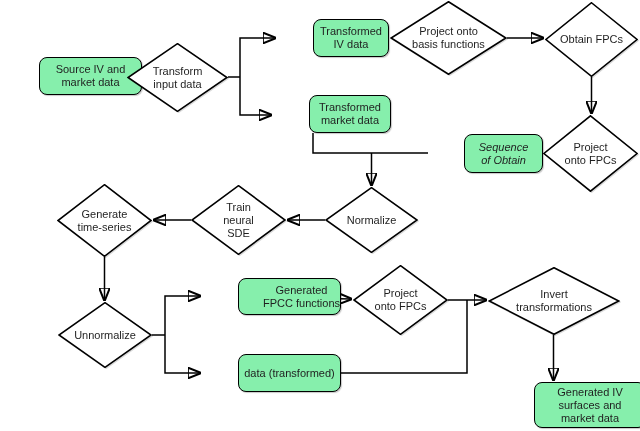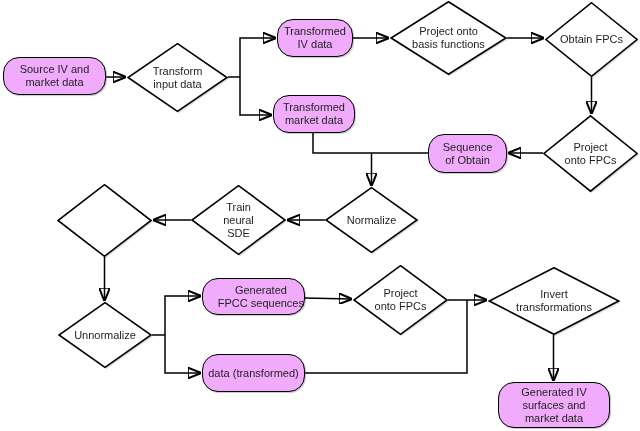--- a/index.html
+++ b/index.html
@@ -25,25 +25,26 @@
     position: absolute;
     display: flex;
     align-items: center;
     justify-content: center;
     text-align: center;
     color: #1f1f1f;
     font-size: 11px;
     line-height: 13px;
   }
   .node.rect {
-    background: #f0abfc;
+    background: #86efac;
     border: 1.6px solid #000000;
-    border-radius: 16px;
+    border-radius: 8px;
     box-shadow: 1px 1px 1px rgba(0,0,0,0.22);
     box-sizing: border-box;
+    margin-left: 36px;
   }
   .node.diamond .dshape {
     position: absolute;
     left: 0; top: 0;
     width: 100%; height: 100%;
     filter: drop-shadow(1px 1px 0.5px rgba(0,0,0,0.15));
   }
   .node.diamond .dshape polygon {
     fill: #ffffff;
     stroke: #000000;
@@ -100,31 +101,31 @@
     </div>
   </div>
 
   <div class="node rect" style="left:273px; top:95px; width:82px; height:38px;">
     <div class="lbl">
       <span>Transformed</span>
       <span>market data</span>
     </div>
   </div>
 
-  <div class="node rect" style="left:428px; top:134px; width:79px; height:39px;">
+  <div class="node rect" style="left:428px; top:134px; width:79px; height:39px;font-style:italic;">
     <div class="lbl">
       <span>Sequence</span>
       <span>of Obtain</span>
     </div>
   </div>
 
   <div class="node rect" style="left:202px; top:278px; width:103px; height:37px;justify-content:flex-end;">
     <div class="lbl">
       <span>Generated</span>
-      <span>FPCC sequences</span>
+      <span>FPCC functions</span>
     </div>
   </div>
 
   <div class="node rect" style="left:202px; top:354px; width:103px; height:38px;">
     <div class="lbl">
       <span>data (transformed)</span>
     </div>
   </div>
 
   <div class="node rect" style="left:498px; top:382px; width:112px; height:46px;">
@@ -191,20 +192,24 @@
       <span>Train</span>
       <span>neural</span>
       <span>SDE</span>
     </div>
   </div>
 
   <div class="node diamond" style="left:57px; top:184px; width:95px; height:73px;">
     <svg class="dshape" viewBox="0 0 100 100" preserveAspectRatio="none">
         <polygon points="50,1 99,50 50,99 1,50"></polygon>
       </svg>
+    <div class="lbl">
+      <span>Generate</span>
+      <span>time-series</span>
+    </div>
   </div>
 
   <div class="node diamond" style="left:58px; top:302px; width:94px; height:66px;">
     <svg class="dshape" viewBox="0 0 100 100" preserveAspectRatio="none">
         <polygon points="50,1 99,50 50,99 1,50"></polygon>
       </svg>
     <div class="lbl">
       <span>Unnormalize</span>
     </div>
   </div>

